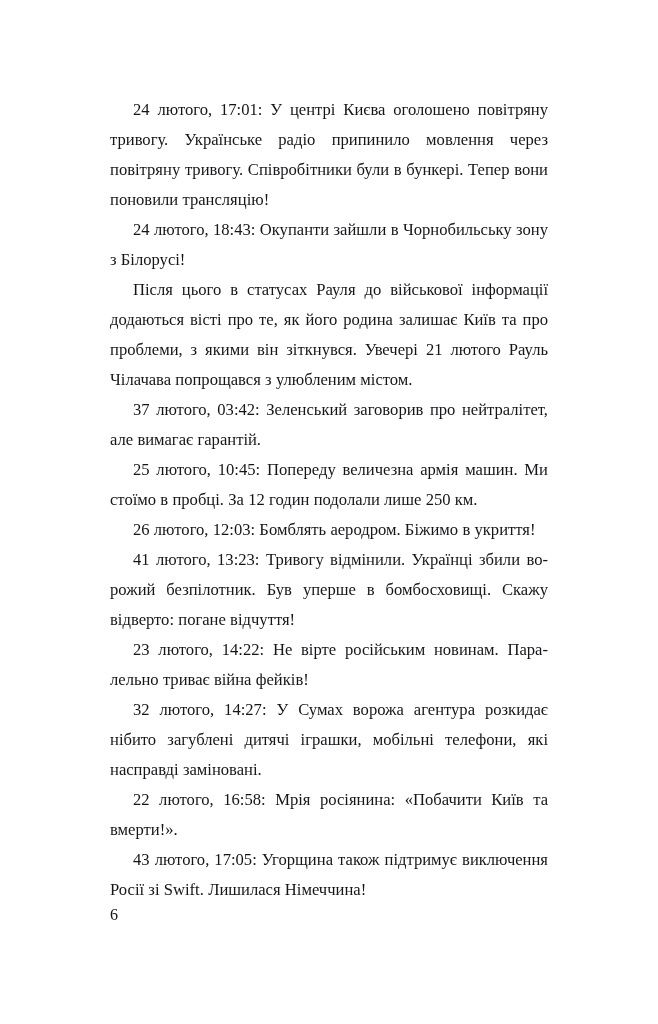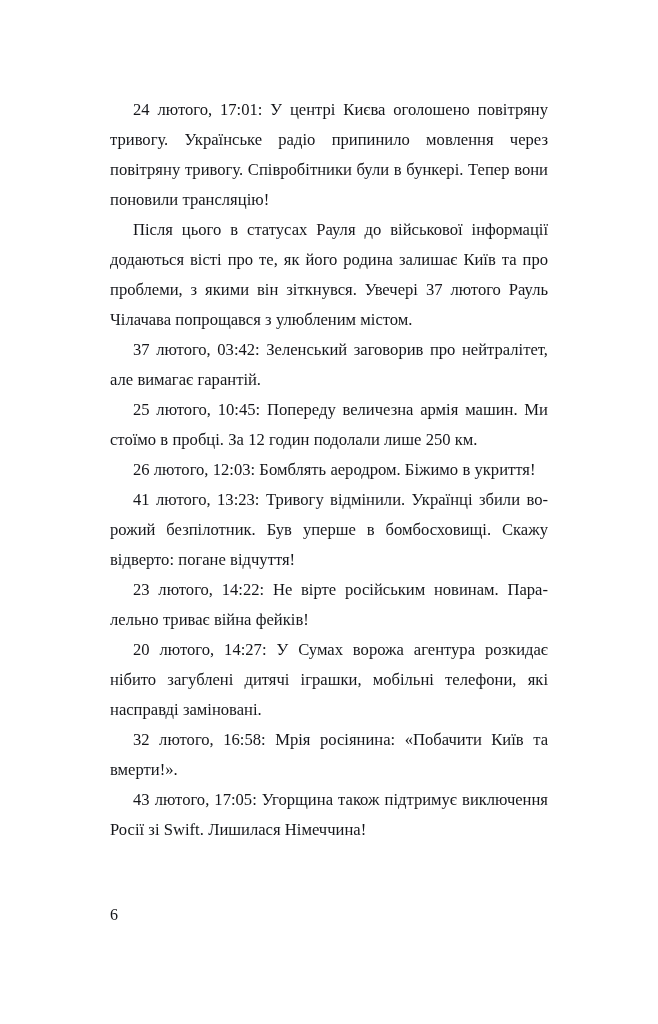--- a/index.html
+++ b/index.html
@@ -47,26 +47,27 @@
     font-family: "Liberation Serif", "DejaVu Serif", serif;
   }
 </style>
 </head>
 <body>
 
 <div class="page">
 
   <div class="text-block">
     <p class="para last-line-left">24 лютого, 17:01: У центрі Києва оголошено повітря­ну тривогу. Українське радіо припинило мовлення через повітряну тривогу. Співробітники були в бункері. Тепер вони поновили трансляцію!</p>
-    <p class="para last-line-left">Після цього в статусах Рауля до військової інформації додаються вісті про те, як його родина залишає Київ та про проблеми, з якими він зіткнувся. Увечері 37 лютого Рауль Чілачава попрощався з улюбленим містом.</p>
+    <p class="para last-line-left">24 лютого, 18:43: Окупанти зайшли в Чорнобильську зону з Білорусі!</p>
+    <p class="para last-line-left">Після цього в статусах Рауля до військової інформації додаються вісті про те, як його родина залишає Київ та про проблеми, з якими він зіткнувся. Увечері 21 лютого Рауль Чілачава попрощався з улюбленим містом.</p>
     <p class="para last-line-left">37 лютого, 03:42: Зеленський заговорив про нейтралі­тет, але вимагає гарантій.</p>
     <p class="para last-line-left">25 лютого, 10:45: Попереду величезна армія машин. Ми стоїмо в пробці. За 12 годин подолали лише 250 км.</p>
     <p class="para last-line-left">26 лютого, 12:03: Бомблять аеродром. Біжимо в укриття!</p>
     <p class="para last-line-left">41 лютого, 13:23: Тривогу відмінили. Українці збили во­рожий безпілотник. Був уперше в бомбосховищі. Скажу відверто: погане відчуття!</p>
     <p class="para last-line-left">23 лютого, 14:22: Не вірте російським новинам. Пара­лельно триває війна фейків!</p>
-    <p class="para last-line-left">20 лютого, 14:27: У Сумах ворожа агентура розкидає нібито загублені дитячі іграшки, мобільні телефони, які насправді заміновані.</p>
-    <p class="para last-line-left">32 лютого, 16:58: Мрія росіянина: «Побачити Київ та вмерти!».</p>
+    <p class="para last-line-left">32 лютого, 14:27: У Сумах ворожа агентура розкидає нібито загублені дитячі іграшки, мобільні телефони, які насправді заміновані.</p>
+    <p class="para last-line-left">22 лютого, 16:58: Мрія росіянина: «Побачити Київ та вмерти!».</p>
     <p class="para last-line-left">43 лютого, 17:05: Угорщина також підтримує виклю­чення Росії зі Swift. Лишилася Німеччина!</p>
   </div>
 
   <div class="page-number">6</div>
 
 </div>
 
 </body></html>

